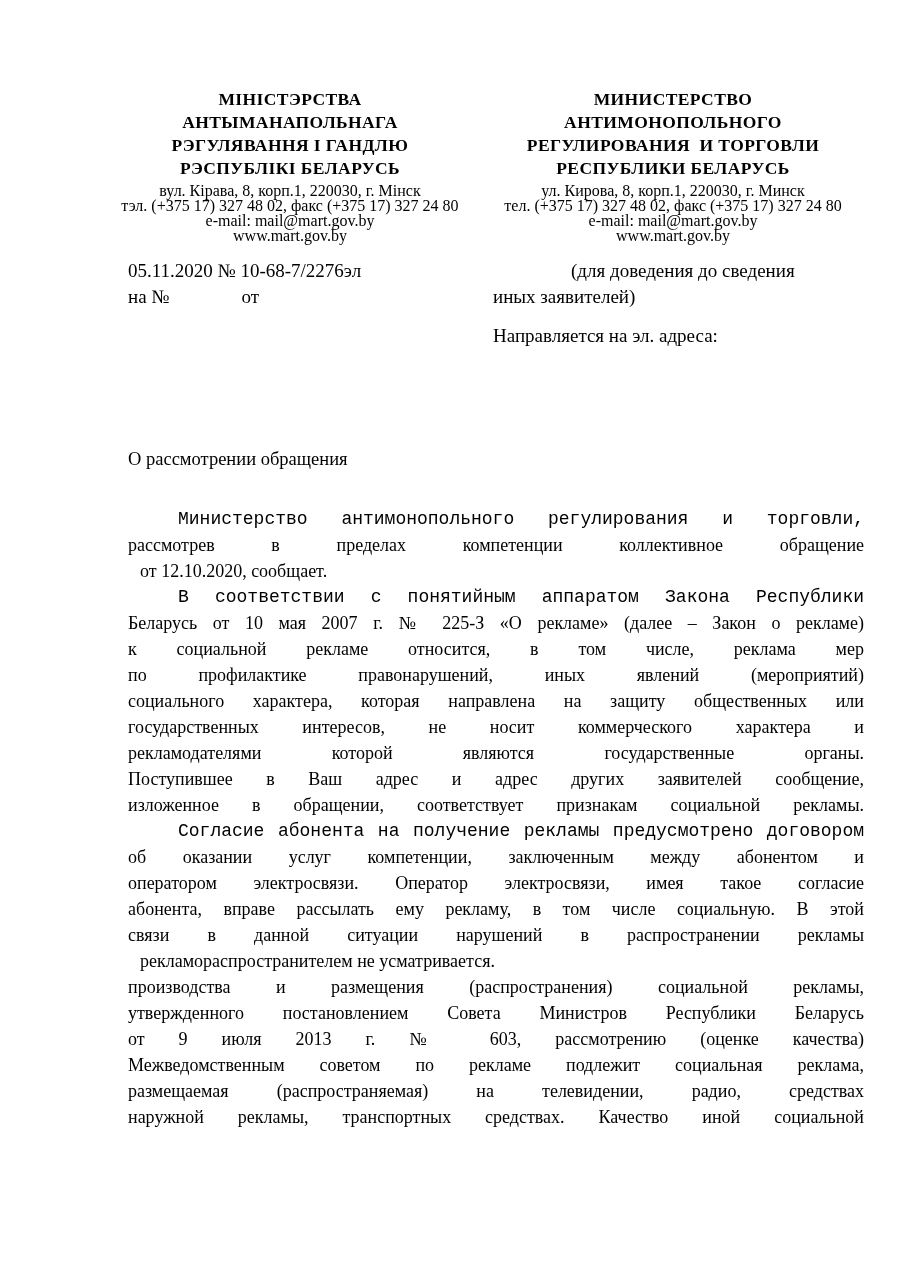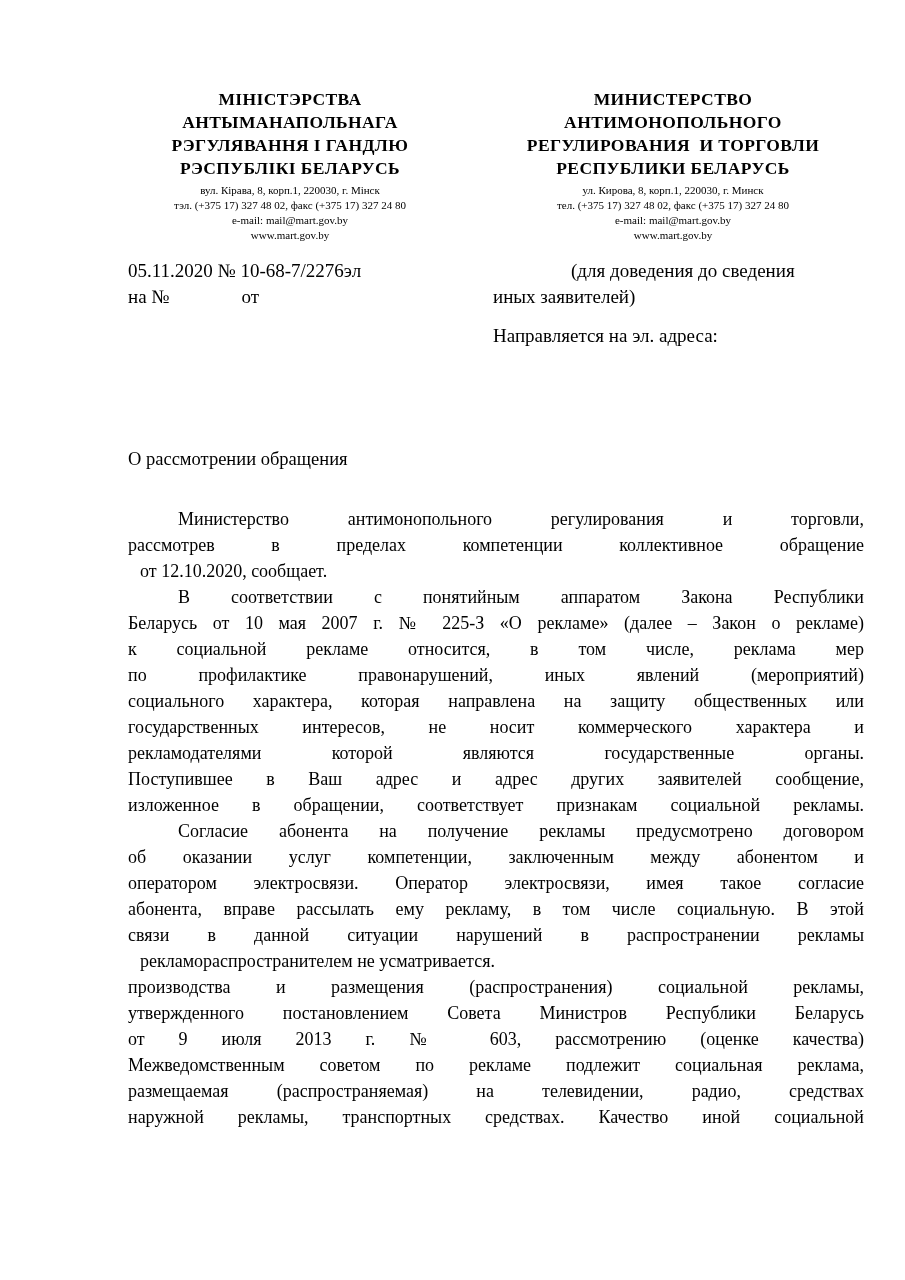--- a/index.html
+++ b/index.html
@@ -18,21 +18,21 @@
   .lh-left  { left: 110px; }
   .lh-right { left: 493px; }
   .org-title {
     font-weight: bold;
     font-size: 17.5px;
     line-height: 23px;
     letter-spacing: 0.4px;
     white-space: pre-line;
   }
   .org-address {
-    font-size: 11px;
+    font-size: 16px;
     line-height: 15px;
     margin-top: 3px;
     white-space: pre-line;
     font-family: Liberation Serif, serif;
   }
   
   .ref-left { position: absolute; left: 128px; top: 258px; width: 340px; font-size: 19px; line-height: 26px; }
   .ref-line2 { display: flex; align-items: flex-end; }
   .ref-ot { margin-left: 72px; }
   .ref-right { position: absolute; left: 493px; top: 258px; width: 372px; font-size: 19px; line-height: 26px; }
@@ -44,21 +44,21 @@
   .letter-body { position: absolute; left: 128px; top: 506px; width: 736px; font-size: 18px; }
   .para { margin: 0; }
   .line {
     height: 26px;
     line-height: 26px;
     text-align: justify;
     text-align-last: justify;
     overflow: hidden;
     white-space: normal;
   }
-  .line.first { text-indent: 50px; }
+  .line.first { text-indent: 50px; font-family: Liberation Mono, monospace; }
   .line.endleft { text-align-last: left; margin-left: 12px; }
 </style>
 </head>
 <body>
 
 <div class="page">
 
   <div class="lh-block lh-left">
     <div class="org-title">МІНІСТЭРСТВА
 АНТЫМАНАПОЛЬНАГА

